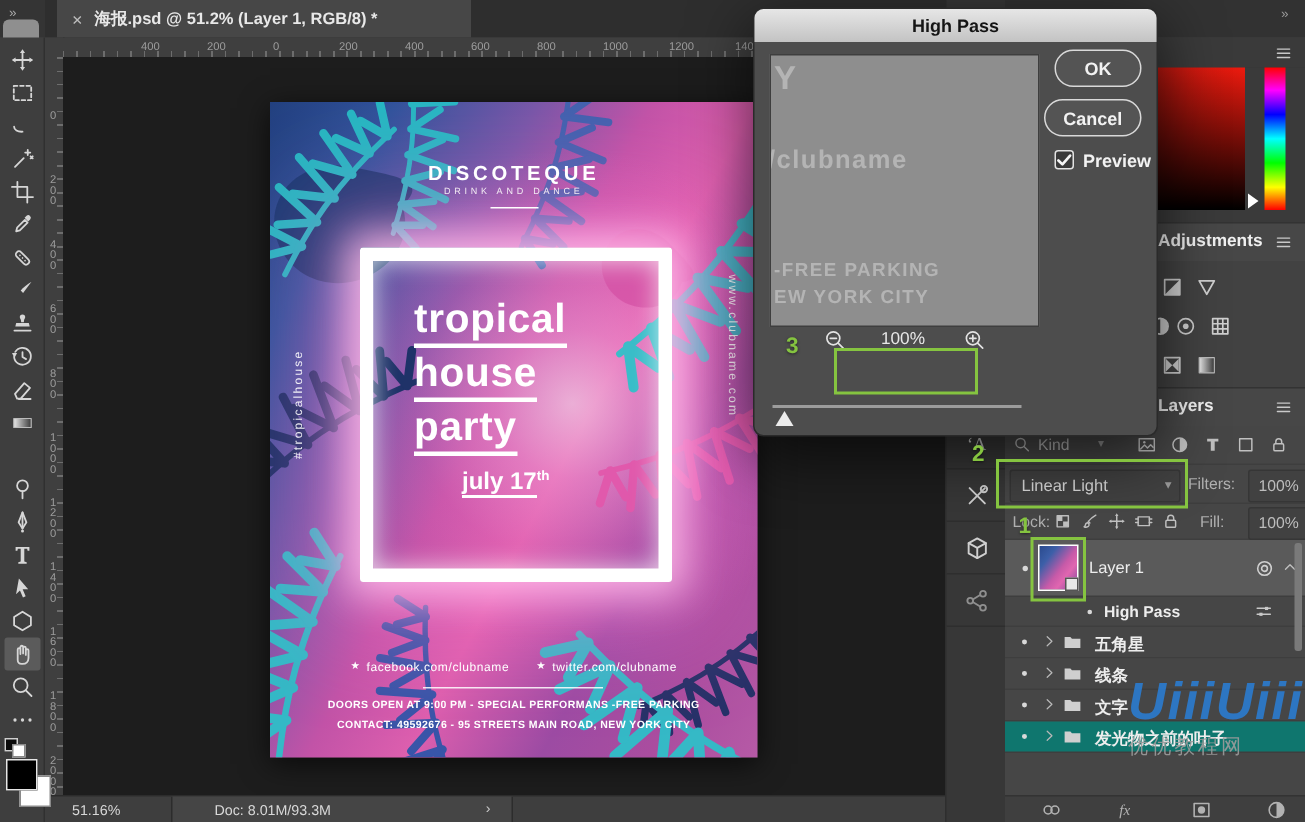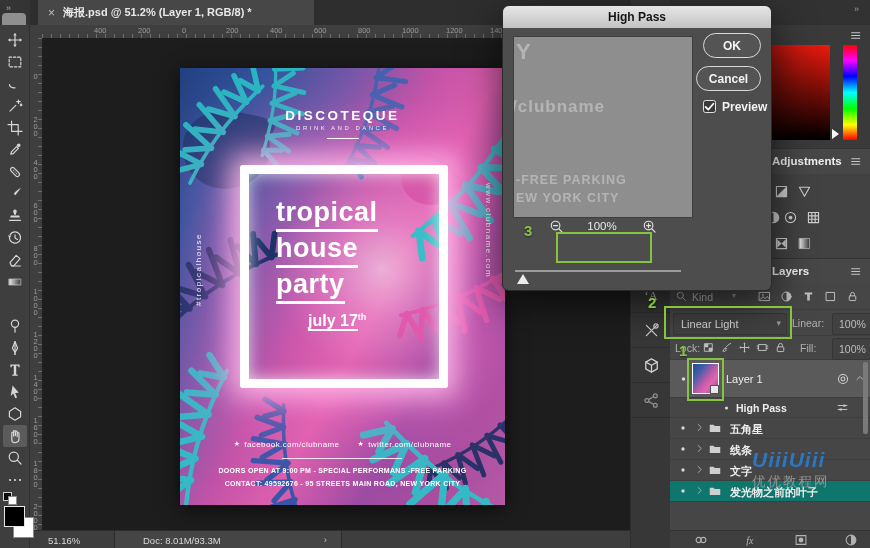--- a/index.html
+++ b/index.html
@@ -147,21 +147,21 @@
   #btn-ok{left:200px;top:27px;width:58px;}
   #btn-cancel{left:193px;top:60px;width:65px;}
   #dlg-check{position:absolute;left:200px;top:94px;width:13px;height:13px;background:#3a3a3a;border:1.5px solid #e2e2e2;border-radius:2.5px;box-sizing:border-box;}
   #dlg-check svg{position:absolute;left:-1px;top:-1px;}
   #dlg-preview-label{position:absolute;left:219px;top:94px;color:#f2f2f2;font-size:12px;font-weight:bold;}
 
   
   .anno-box{position:absolute;border:2.5px solid #85c440;z-index:70;}
   .anno-num{position:absolute;color:#85c440;font-size:15px;font-weight:bold;z-index:71;text-shadow:0 1px 2px rgba(0,0,0,.5);}
   #watermark{position:absolute;left:752px;top:448px;z-index:40;pointer-events:none;}
-  #wm-logo{color:#2b7cd0;font-weight:bold;font-style:italic;font-size:21px;letter-spacing:1px;opacity:.9;}
+  #wm-logo{color:#2b7cd0;font-weight:bold;font-style:italic;font-size:35px;letter-spacing:1px;opacity:.9;}
   #wm-site{color:#9c9c9c;font-size:13.5px;letter-spacing:2px;margin-top:1px;opacity:.9;}
 </style>
 </head>
 <body>
 
 <div id="app" class="nosel">
 
   <div id="corner-left" class="abs">
     <span>»</span>
     <div id="corner-tabwell" class="abs"></div>
@@ -632,21 +632,21 @@
                   <path d="M8 8.8v2.4"></path>
                 </g>
               </svg>
             </div></span>
       </div>
       <div id="row-blend" class="lrow">
         <div class="dropdown">
           <span class="val">Linear Light</span>
           <span class="dchev">▾</span>
         </div>
-        <span class="dimlab abs" style="left:122px;top:7px;">Linear:</span>
+        <span class="dimlab abs" style="left:122px;top:7px;">Filters:</span>
         <div class="minibox" style="left:162px;">
           <span class="val">100%</span>
 
         </div>
       </div>
       <div id="row-lock" class="lrow">
         <span class="dimlab abs" style="left:5px;top:6px;">Lock:</span>
         <span id="lock-icons"><div class="abs" style="left: 32px; top: 5px;">
               <svg viewBox="0 0 16 16" width="13" height="13" style="display:block">
                 <g stroke="#c0c0c0" fill="none" stroke-width="1.2" stroke-linecap="round" stroke-linejoin="round">

